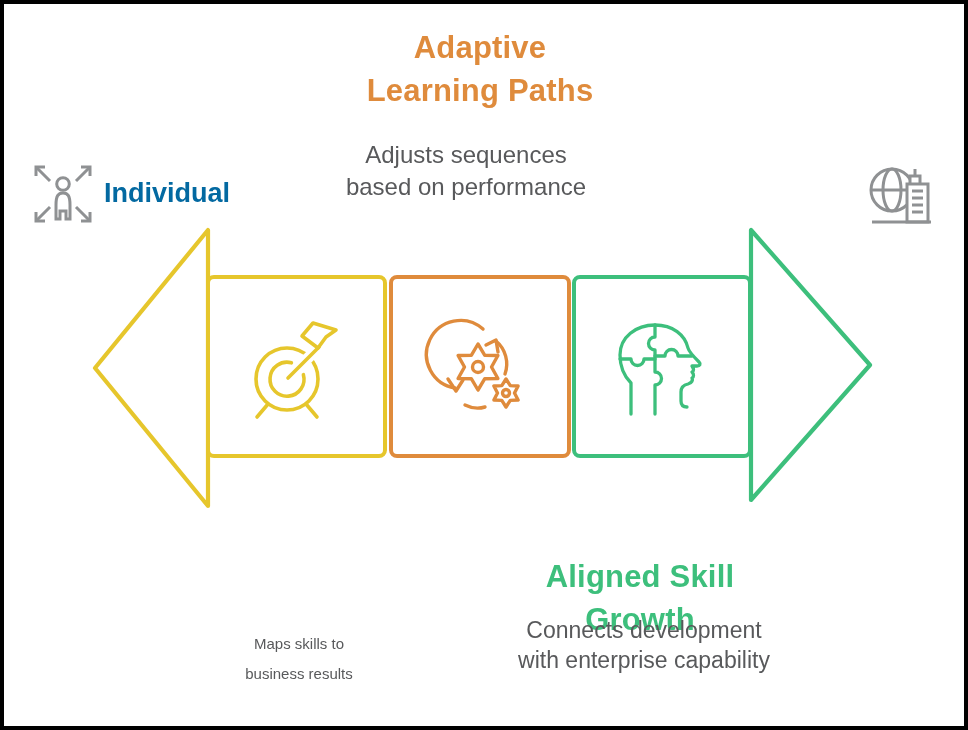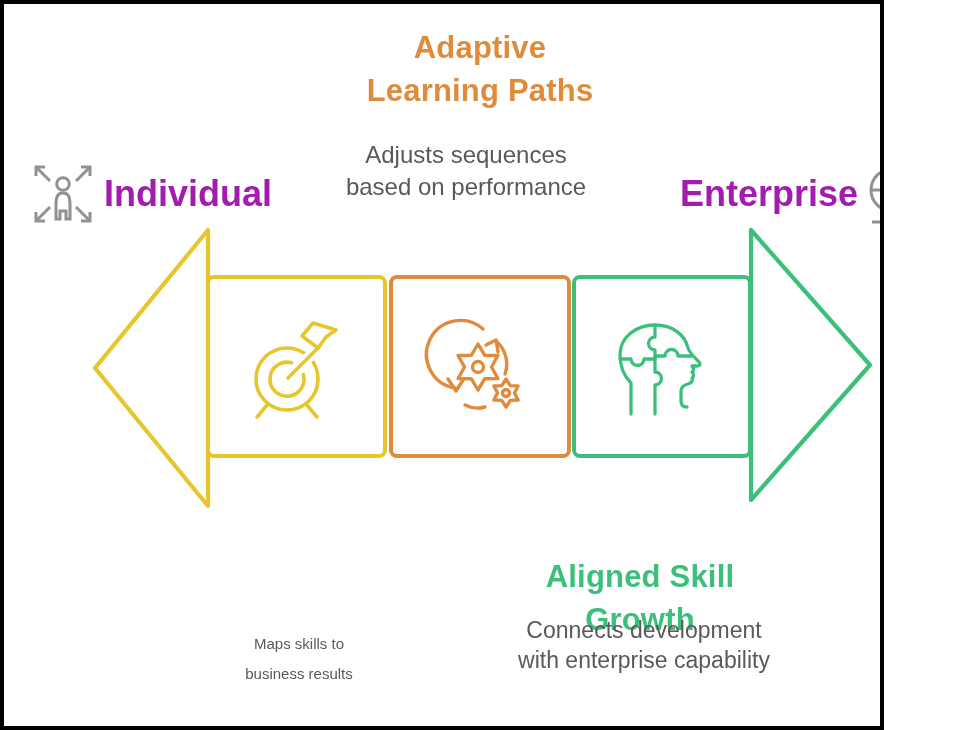--- a/index.html
+++ b/index.html
@@ -1,34 +1,34 @@
 <!DOCTYPE html>
 <html><head>
 <meta charset="utf-8">
 <style>
   html,body{margin:0;padding:0;background:#fff;}
   .canvas{
-    position:relative;width:884px;height:730px;background:#fff;overflow:hidden;
+    position:relative;width:968px;height:730px;background:#fff;overflow:hidden;
     font-family:"Liberation Sans","DejaVu Sans",sans-serif;
   }
   .frame{position:absolute;inset:0;border:4px solid #000;pointer-events:none;z-index:50;}
   .abs{position:absolute;}
   .cap-title{
     position:absolute;text-align:center;white-space:pre-line;
     font-size:31px;line-height:43px;font-weight:700;letter-spacing:0.2px;
   }
   .cap-sub{
     position:absolute;text-align:center;white-space:pre-line;
     font-size:24px;line-height:32px;font-weight:400;color:#58595B;
   }
   .t-orange{color:#DF8B3C;}
   .t-yellow{color:#E6C62C;}
   .t-green{color:#3DBF7C;}
   .endpoint-label{
-    position:absolute;font-size:36px;font-weight:700;color:#a21caf;line-height:27px;
+    position:absolute;font-size:27px;font-weight:700;color:#0369a1;line-height:27px;
   }
   .box{
     position:absolute;top:275px;width:181px;height:183px;box-sizing:border-box;
     background:#fff;border:4px solid;border-radius:8px;
     display:flex;align-items:center;justify-content:center;z-index:3;
   }
   .box-yellow{left:206px;border-color:#E6C62C;}
   .box-orange{left:389px;width:182px;border-color:#DF8B3C;}
   .box-green{left:572px;width:180px;border-color:#3DBF7C;}
   svg{overflow:visible;display:block;}
@@ -52,21 +52,20 @@
       <path d="M58,6 L45,19"></path>
     <path d="M5,50 V59 H14"></path>
       <path d="M6,58 L19,45"></path>
     <path d="M59,50 V59 H50"></path>
       <path d="M58,58 L45,45"></path>
     <circle cx="32" cy="22" r="6.3"></circle>
     <path d="M25,57 V43 C25,34 27,31 32,31 C37,31 39,34 39,43 V57 H35 V49 H29 V57 Z"></path>
   </svg>
   <div class="endpoint-label" style="left:104px;top:180px;">Individual</div>
 
-  <div class="endpoint-label" style="left:640px;top:180px;width:218px;text-align:right;">Enterprise</div>
   <svg class="abs" style="left:869px;top:162px;" width="64" height="64" viewBox="0 0 64 64" fill="none" stroke="#8F9193" stroke-width="3">
     <circle cx="23" cy="28" r="21"></circle>
     <ellipse cx="23" cy="28" rx="9" ry="21"></ellipse>
     <path d="M2,28 H44"></path>
     <path d="M46,14 V7"></path>
     <path d="M41,22 V14 H51 V22" fill="#fff"></path>
     <rect x="38" y="22" width="21" height="38" fill="#fff"></rect>
     <path d="M43,29 H54 M43,36 H54 M43,43 H54 M43,50 H54"></path>
     <path d="M3,60 H62"></path>
   </svg>

